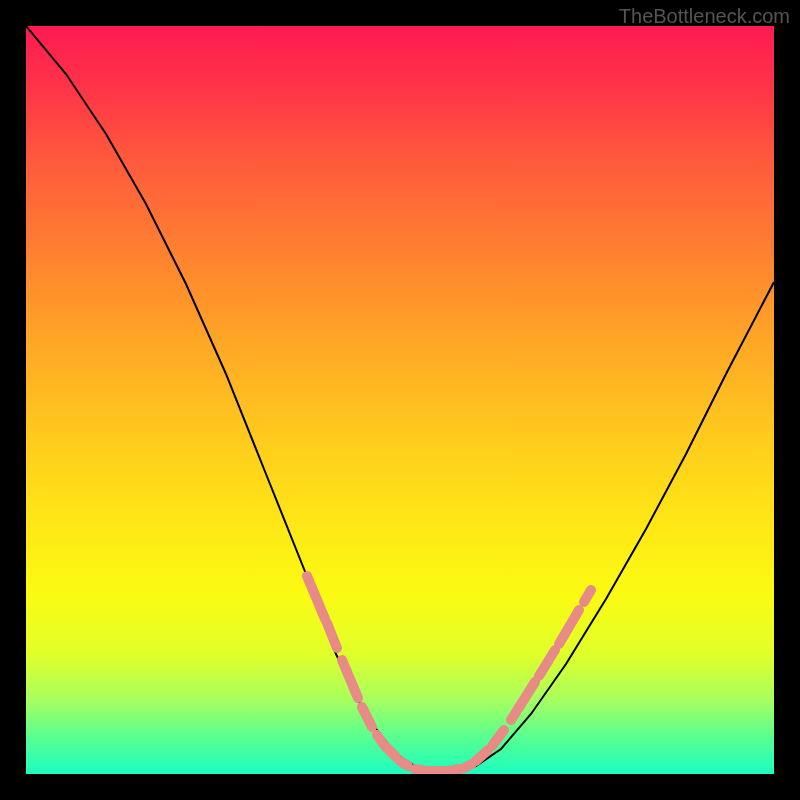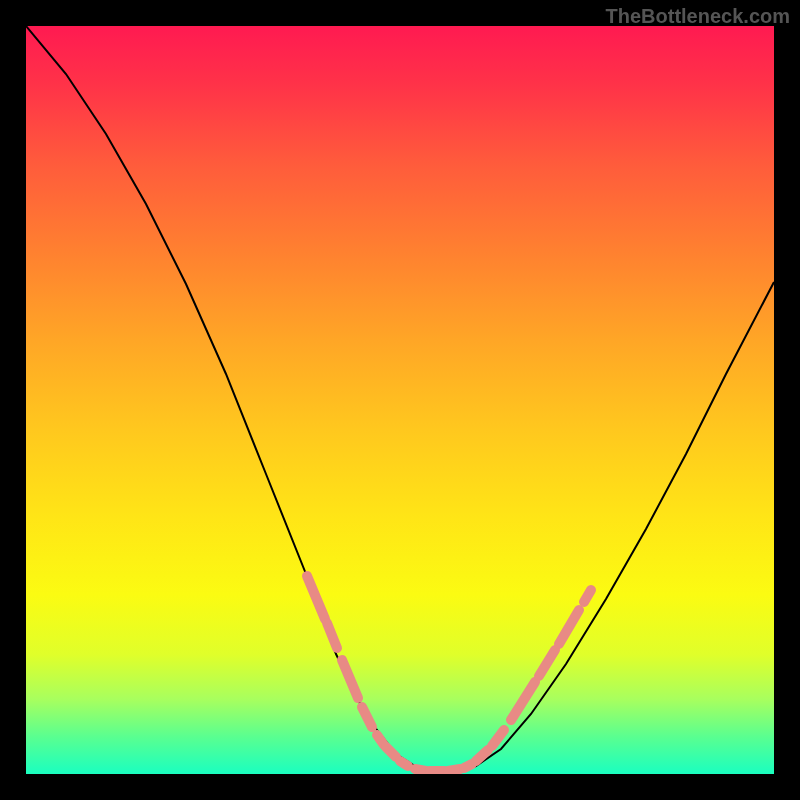--- a/index.html
+++ b/index.html
@@ -36,21 +36,21 @@
       #1affc0 100%
     );
   }
   .watermark {
     position: absolute;
     top: 5px;
     right: 10px;
     font-family: Arial, sans-serif;
     font-size: 20px;
     color: #555555;
-    font-weight: 700;
+    font-weight: 400;
     z-index: 5;
   }
   svg.curve {
     position: absolute;
     inset: 0;
     width: 100%;
     height: 100%;
     z-index: 3;
   }
 </style>

